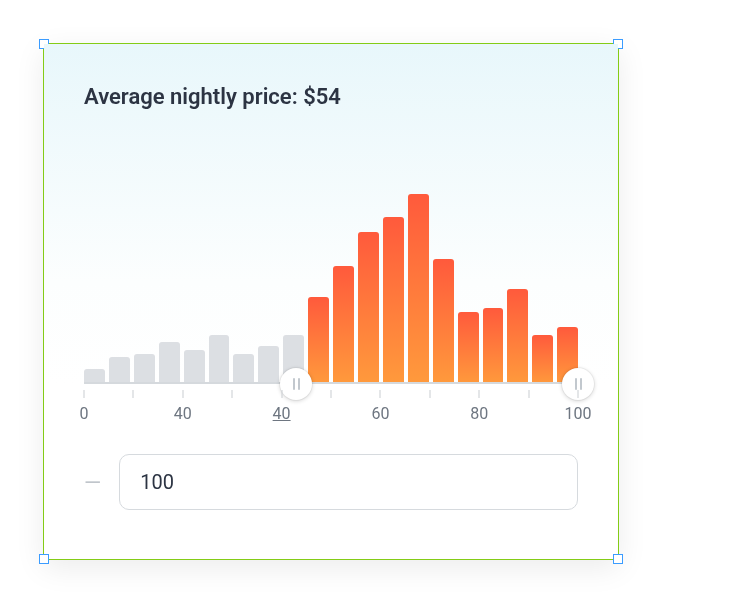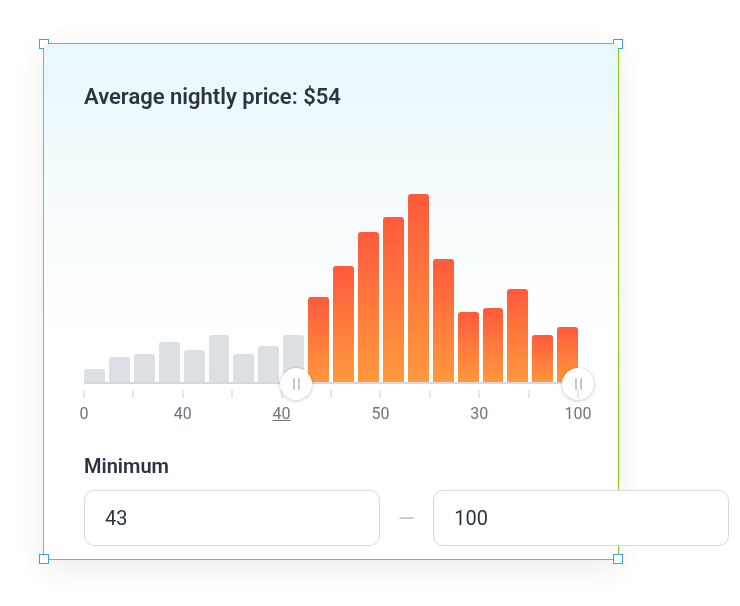--- a/index.html
+++ b/index.html
@@ -226,29 +226,25 @@
         <div class="tick" style="left: 60%;"></div>
         <div class="tick" style="left: 70%;"></div>
         <div class="tick" style="left: 80%;"></div>
         <div class="tick" style="left: 90%;"></div>
         <div class="tick" style="left: 100%;"></div>
       </div>
     <div class="labels" id="axis-labels">
         <div class="axis-label" style="left: 0%;">0</div>
         <div class="axis-label" style="left: 20%;">40</div>
         <div class="axis-label" style="left: 40%; text-decoration: underline;">40</div>
-        <div class="axis-label" style="left: 60%;">50</div>
-        <div class="axis-label" style="left: 80%;">30</div>
+        <div class="axis-label" style="left: 60%;">60</div>
+        <div class="axis-label" style="left: 80%;">80</div>
         <div class="axis-label" style="left: 100%;">100</div>
       </div>
   </div>
 
   <div class="inputs">
-    <div class="input-group">
-      <div class="input-label">Minimum</div>
-      <input class="price-input" value="43" style="">
-    </div>
     <div class="separator">—</div>
     <div class="input-group">
       <input class="price-input" value="100" style="">
     </div>
   </div>
 </div>
 
 </body></html>

